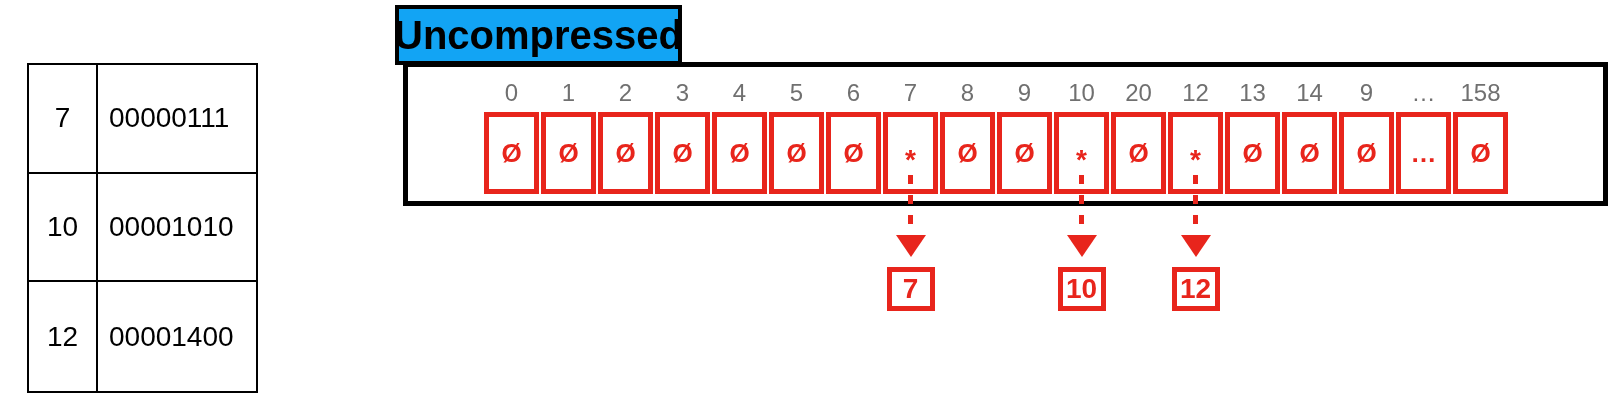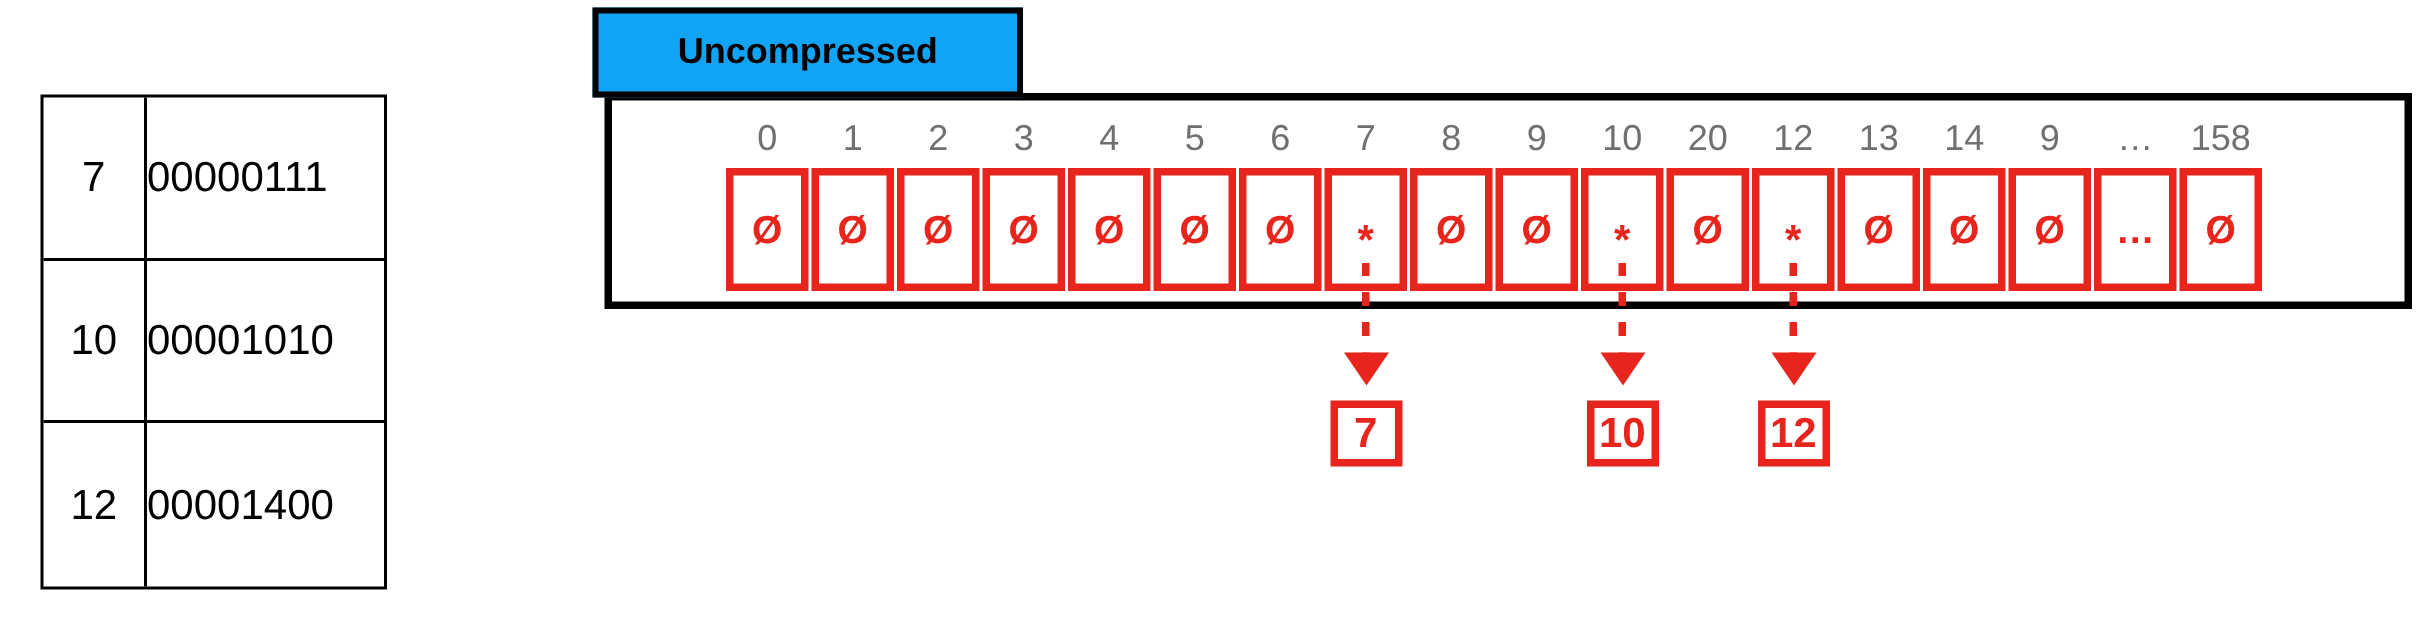--- a/index.html
+++ b/index.html
@@ -28,37 +28,37 @@
   .bt-cell {
     display: flex;
     align-items: center;
     justify-content: center;
     font-size: 28px;
     color: #000;
     box-sizing: border-box;
     border-bottom: 2px solid #000;
   }
   .bt-cell.num  { border-right: 2px solid #000; }
-  .bt-cell.bits { justify-content: flex-start; padding-left: 0; }
+  .bt-cell.bits { justify-content: flex-start; padding-left: 11px; }
   .bt-cell.last-row { border-bottom: none; }
   .bold { font-weight: normal; }
 
   
   .tab {
     position: absolute;
     left: 395px; top: 5px;
     width: 287px; height: 60px;
     box-sizing: border-box;
     background: var(--blue, #12A4F4);
     border: 4px solid #000;
     z-index: 3;
     display: flex;
     align-items: center;
     justify-content: center;
-    font-size: 24px;
+    font-size: 40px;
     font-weight: bold;
     color: #000;
   }
 
   
   .outer-box {
     position: absolute;
     left: 403px; top: 62px;
     width: 1205px; height: 144px;
     box-sizing: border-box;

